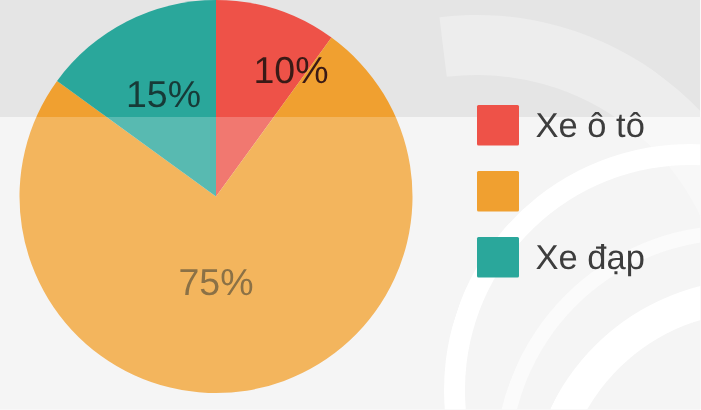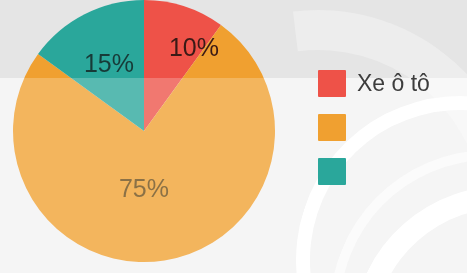--- a/index.html
+++ b/index.html
@@ -181,16 +181,17 @@
   <div class="legend">
     <div class="legend-row">
       <span class="legend-swatch" style="background:#EE5248"></span>
       <span class="legend-label">Xe ô tô</span>
     </div>
     <div class="legend-row">
       <span class="legend-swatch" style="background:#F0A030"></span>
     </div>
     <div class="legend-row">
       <span class="legend-swatch" style="background:#2AA79B"></span>
+      <span class="legend-label">Xe đạp</span>
     </div>
   </div>
 
 </div>
 
 </body></html>

